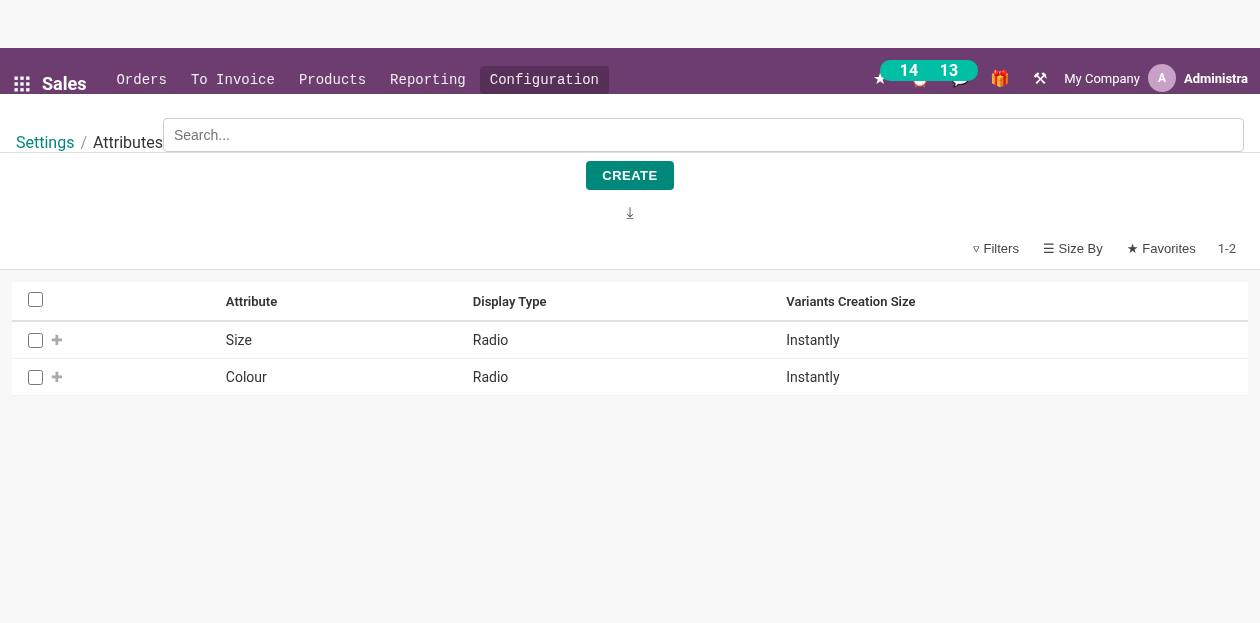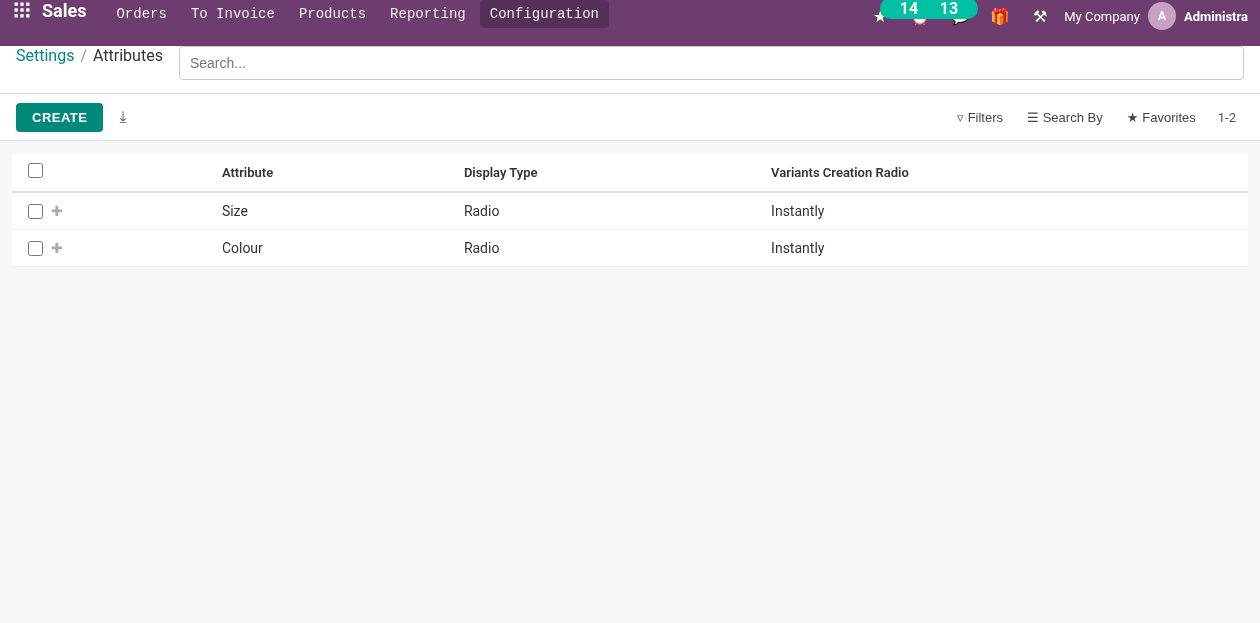--- a/index.html
+++ b/index.html
@@ -2,25 +2,26 @@
 <html><head>
   <meta charset="utf-8">
   <style>
     * { box-sizing: border-box; margin: 0; padding: 0; }
     body { font-family: -apple-system, BlinkMacSystemFont, 'Segoe UI', Roboto, sans-serif; font-size: 14px; background: #f8f8f8; color: #333; }
 
     
     .navbar {
       background: #6c3d6e;
       display: flex;
-      align-items: flex-start;
+      align-items: flex-end;
       height: 46px;
       padding: 0 12px;
       color: white;
       gap: 0;
+      margin-top: 48px;
     }
     .navbar-grid-icon {
       margin-right: 10px;
       cursor: pointer;
       display: flex;
       align-items: center;
     }
     .navbar-grid-icon svg { width: 20px; height: 20px; fill: white; }
     .navbar-brand {
       font-size: 18px;
@@ -96,24 +97,23 @@
       font-size: 13px;
       cursor: pointer;
       font-weight: bold;
     }
 
     
     .top-bar {
       background: white;
       border-bottom: 1px solid #e0e0e0;
       display: flex;
-      align-items: flex-start;
+      align-items: flex-end;
       padding: 0 16px;
-      height: 48px;
-      gap: 16px;
+      height: 59px;
     }
     .breadcrumb {
       display: flex;
       align-items: center;
       gap: 6px;
       font-size: 16px;
     }
     .breadcrumb-link {
       color: #00897b;
       cursor: pointer;
@@ -140,20 +140,21 @@
     }
 
     
     .action-bar {
       background: white;
       padding: 8px 16px;
       display: flex;
       align-items: center;
       gap: 8px;
       border-bottom: 1px solid #e0e0e0;
+      flex-direction: column;
     }
     .btn-create {
       background: #00897b;
       color: white;
       border: none;
       padding: 7px 16px;
       border-radius: 4px;
       cursor: pointer;
       font-size: 13px;
       font-weight: 600;
@@ -306,40 +307,40 @@
 <div class="action-bar">
   <button class="btn-create">CREATE</button>
   <button class="btn-icon" title="Save">⤓</button>
   <div class="action-bar-right">
     <button class="filter-btn">
       <span>▿</span>
       <span>Filters</span>
     </button>
     <button class="filter-btn">
       <span>☰</span>
-      <span>Search By</span>
+      <span>Size By</span>
     </button>
     <button class="filter-btn">
       <span>★</span>
       <span>Favorites</span>
     </button>
     <span class="pagination-info">1-2</span>
   </div>
 </div>
 
 <div class="table-container">
   <table>
     <thead>
       <tr>
         <th class="thead-check">
           <input type="checkbox" style="">
         </th>
         <th>Attribute</th>
         <th>Display Type</th>
-        <th>Variants Creation Radio</th>
+        <th>Variants Creation Size</th>
       </tr>
     </thead>
     <tbody>
       <tr>
         <td>
           <div class="check-cell">
             <input type="checkbox" style="">
             <span class="drag-handle">✚</span>
           </div>
         </td>

